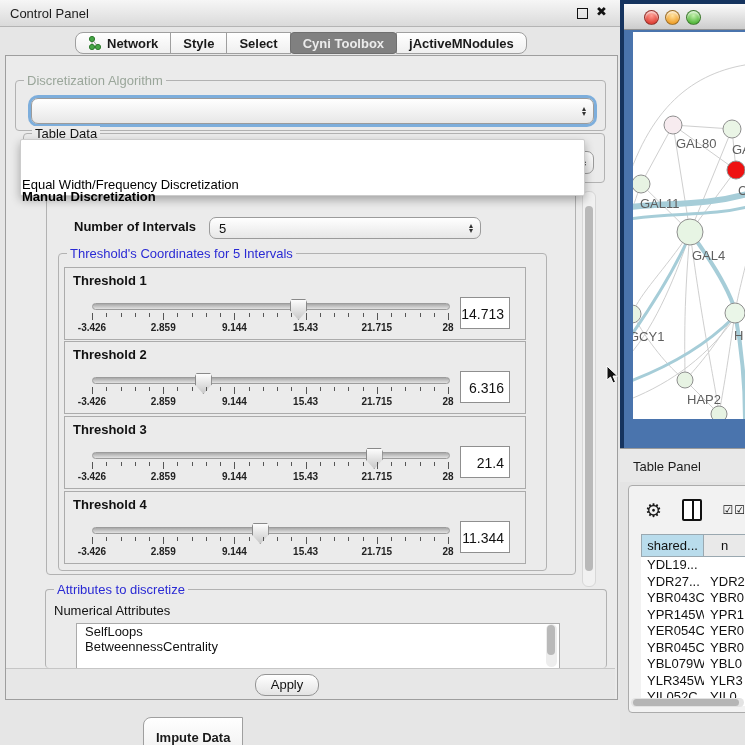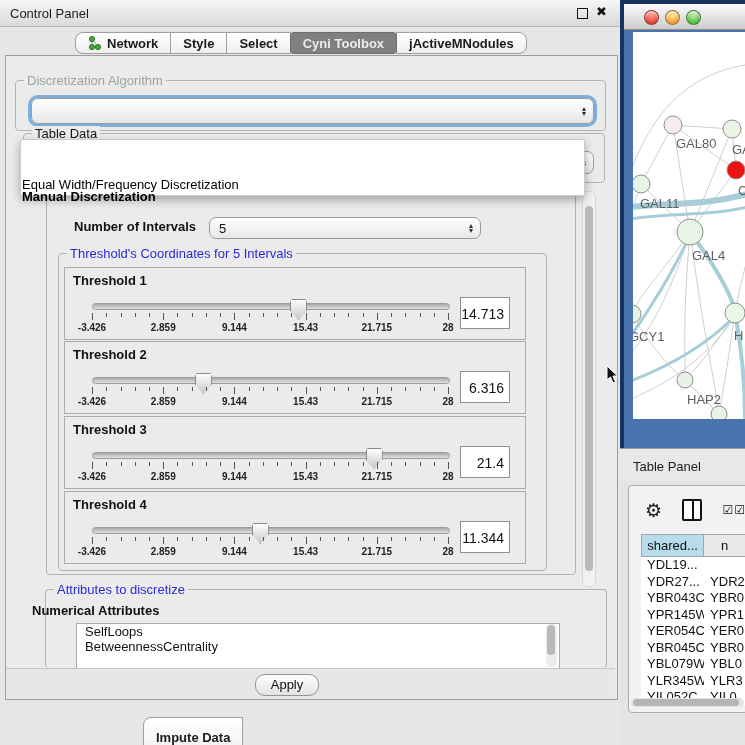--- a/index.html
+++ b/index.html
@@ -333,21 +333,21 @@
         </div>
       </div>
 
     <div class="vsb-track" style="left:576px;top:135px;width:12px;height:394px;">
       <div class="vsb-thumb" style="left:2px;top:14px;width:8px;height:365px;"></div>
     </div>
 
     <div class="group" style="left:39px;top:533px;width:560px;height:78px;border-bottom:none;">
       <span class="group-title gt-blue">Attributes to discretize</span>
     </div>
-    <span class="abs" style="left:26px;top:547px;font-weight:bold;text-align:right;">Numerical Attributes</span>
+    <span class="abs" style="left:48px;top:547px;font-weight:normal;text-align:right;">Numerical Attributes</span>
     <div id="attr-list" class="abs" style="left:70px;top:567px;">
         <div class="attr-item">SelfLoops</div>
         <div class="attr-item">BetweennessCentrality</div>
       </div>
     <div class="vsb-track" style="left:540px;top:568px;width:11px;height:43px;border:none;background:#ededed;">
       <div class="vsb-thumb" style="left:1px;top:1px;width:8px;height:30px;"></div>
     </div>
 
     <div id="apply-row" class="abs" style="left:0;top:612px;width:609px;">
       <div id="apply-btn">Apply</div>

